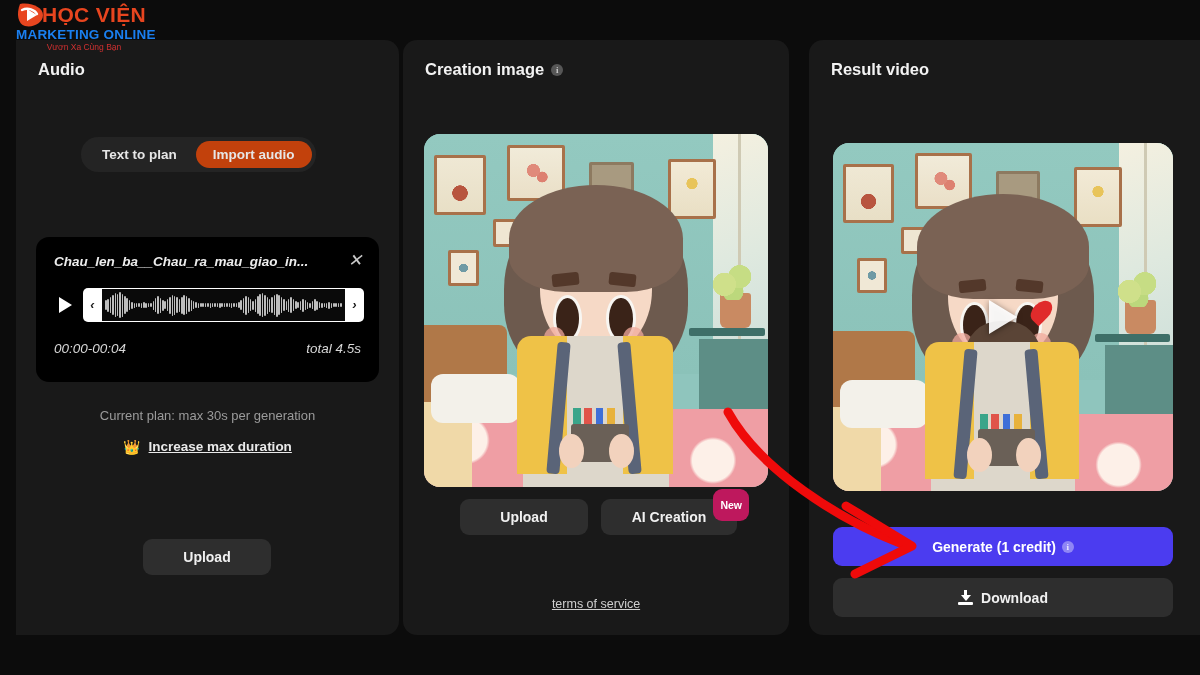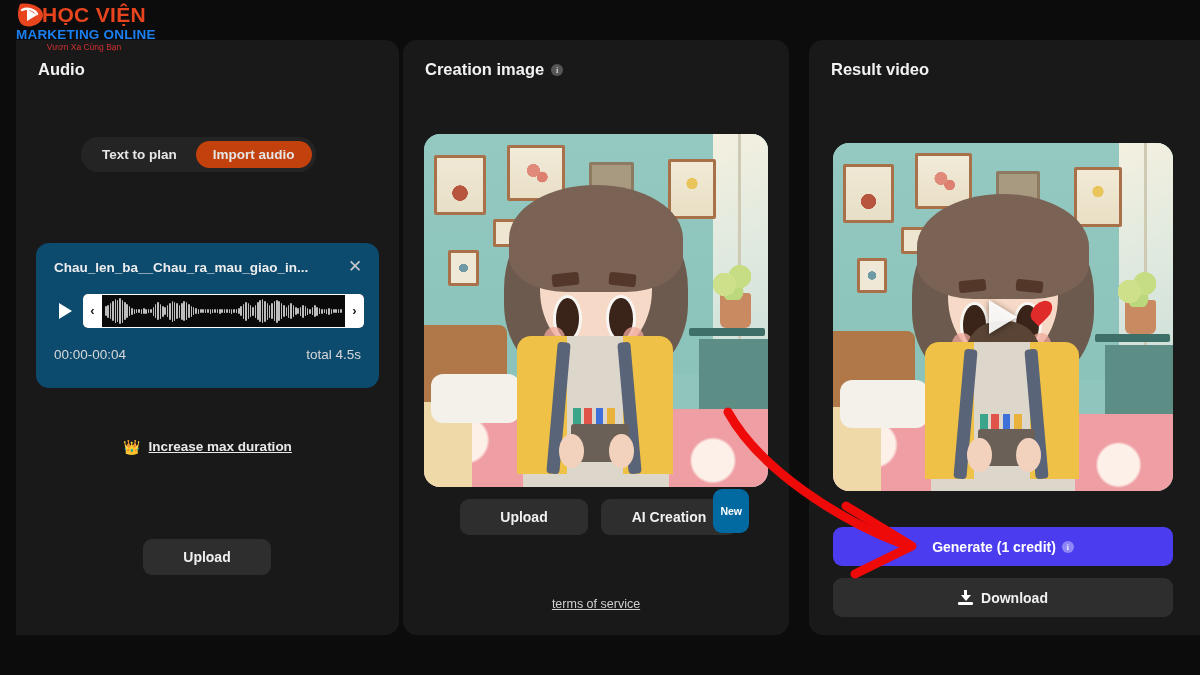--- a/index.html
+++ b/index.html
@@ -55,22 +55,22 @@
     display: flex; gap: 2px;
   }
   .seg-item {
     padding: 6px 17px; border-radius: 14px; font-size: 13.5px;
     font-weight: bold; color: #e6e6e6; white-space: nowrap;
   }
   .seg-item.active { background: #c2410c; }
 
   
   .audio-card {
-    position: absolute; left: 20px; top: 203px; width: 343px; height: 145px;
-    background: #0c4a6e; border-radius: 13px;
+    position: absolute; left: 20px; top: 197px; width: 343px; height: 145px;
+    background: #000000; border-radius: 13px; font-style: italic;
   }
   .audio-name {
     position: absolute; left: 18px; top: 17px; width: 275px;
     font-size: 13.5px; font-weight: bold; color: #ededed;
     white-space: nowrap; overflow: hidden; text-overflow: ellipsis;
   }
   .audio-close {
     position: absolute; right: 14px; top: 14px; width: 20px; height: 20px;
     color: #c8c8c8; font-size: 17px; line-height: 20px; text-align: center;
     font-family: "Liberation Sans", sans-serif;
@@ -208,22 +208,22 @@
     width: 0; height: 0; border-left: 28px solid rgba(255,255,255,.92);
     border-top: 17px solid transparent; border-bottom: 17px solid transparent;
     filter: drop-shadow(0 1px 3px rgba(0,0,0,.5));
   }
 
   
   #ref-upload { position: absolute; left: 460px; top: 499px; width: 128px; height: 36px; }
   #ref-ai { position: absolute; left: 601px; top: 499px; width: 136px; height: 36px; }
   .new-badge {
     position: absolute; right: -12px; top: -10px;
-    background: #0369a1; color: #fff; font-size: 10.5px; font-weight: bold;
-    padding: 16px 7px; border-radius: 9px;
+    background: #be185d; color: #fff; font-size: 10.5px; font-weight: bold;
+    padding: 10px 7px; border-radius: 9px;
   }
   .terms {
     position: absolute; left: 403px; top: 576px; width: 386px; text-align: center;
     font-size: 12.5px; color: #b4b4b4; line-height: 19px;
   }
   .terms a { color: #cfcfcf; text-decoration: underline; }
 
   
   #generate-btn {
     position: absolute; left: 833px; top: 527px; width: 340px; height: 39px;
@@ -390,20 +390,21 @@
           <div class="trim-handle r">›</div>
         </div>
       </div>
 
       <div class="audio-times">
         <span>00:00-00:04</span>
         <span>total 4.5s</span>
       </div>
     </div>
 
+    <div class="plan-line">Current plan: max 30s per generation</div>
     <div class="plan-upgrade">
       <span class="crown">👑</span>
       <a href="#">Increase max duration</a>
     </div>
 
     <div class="btn-dark" id="audio-upload">
       <span>Upload</span>
     </div>
   </div>
 

